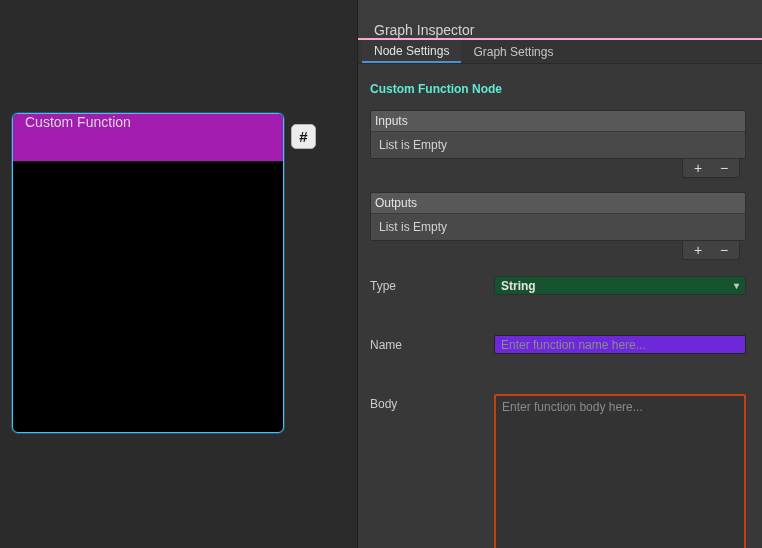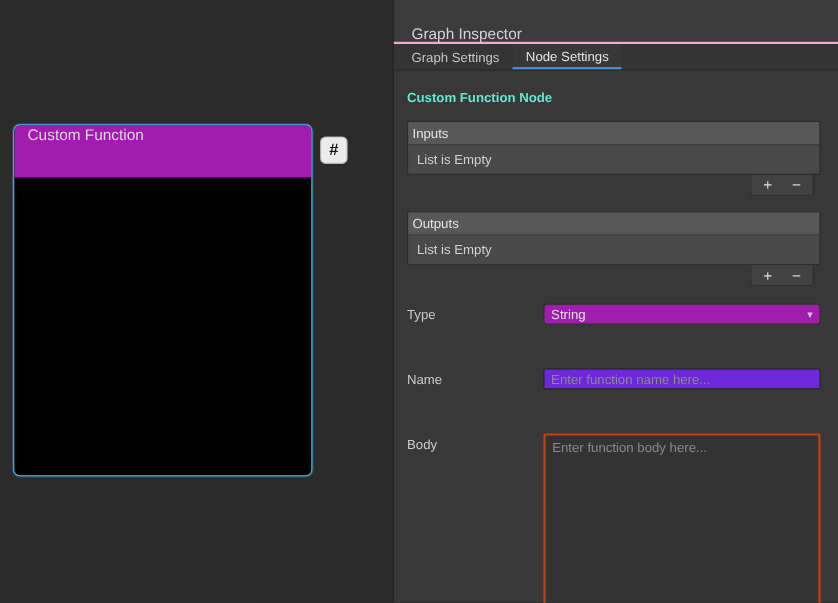--- a/index.html
+++ b/index.html
@@ -122,27 +122,28 @@
     display: grid;
     grid-template-columns: 84px 1fr;
     row-gap: 6px;
     align-items: start;
     gap: 40px;
   }
   .field-label { font-size: 12px; color: #cbcbcb; padding-top: 3px; }
 
   .dropdown {
     height: 19px;
-    background: #a21caf;
+    background: #14532d;
     border: 1px solid #2e2e2e;
     border-radius: 3px;
     display: flex; align-items: center; justify-content: space-between;
     padding: 0 6px;
     font-size: 12px; color: #e4e4e4;
     cursor: default;
+    font-weight: bold;
   }
   .dropdown-arrow { font-size: 10px; color: #c8c8c8; }
 
   .text-input {
     width: 100%; height: 19px;
     background: #6d28d9;
     border: 1px solid #222;
     border-radius: 2px;
     color: #d8d8d8; font-size: 12px;
     font-family: "Liberation Sans", sans-serif;
@@ -175,25 +176,25 @@
   </div>
 </div>
 
 <div class="inspector">
 
   <div class="inspector-header">
     <span>Graph Inspector</span>
   </div>
 
   <div class="tabs">
+    <div class="tab active">
+      <span>Node Settings</span>
+    </div>
     <div class="tab">
       <span>Graph Settings</span>
-    </div>
-    <div class="tab active">
-      <span>Node Settings</span>
     </div>
   </div>
 
   <div class="content">
 
     <div class="section-title">Custom Function Node</div>
 
     <div class="list-box">
       <div class="list-header">Inputs</div>
       <div class="list-row">List is Empty</div>

